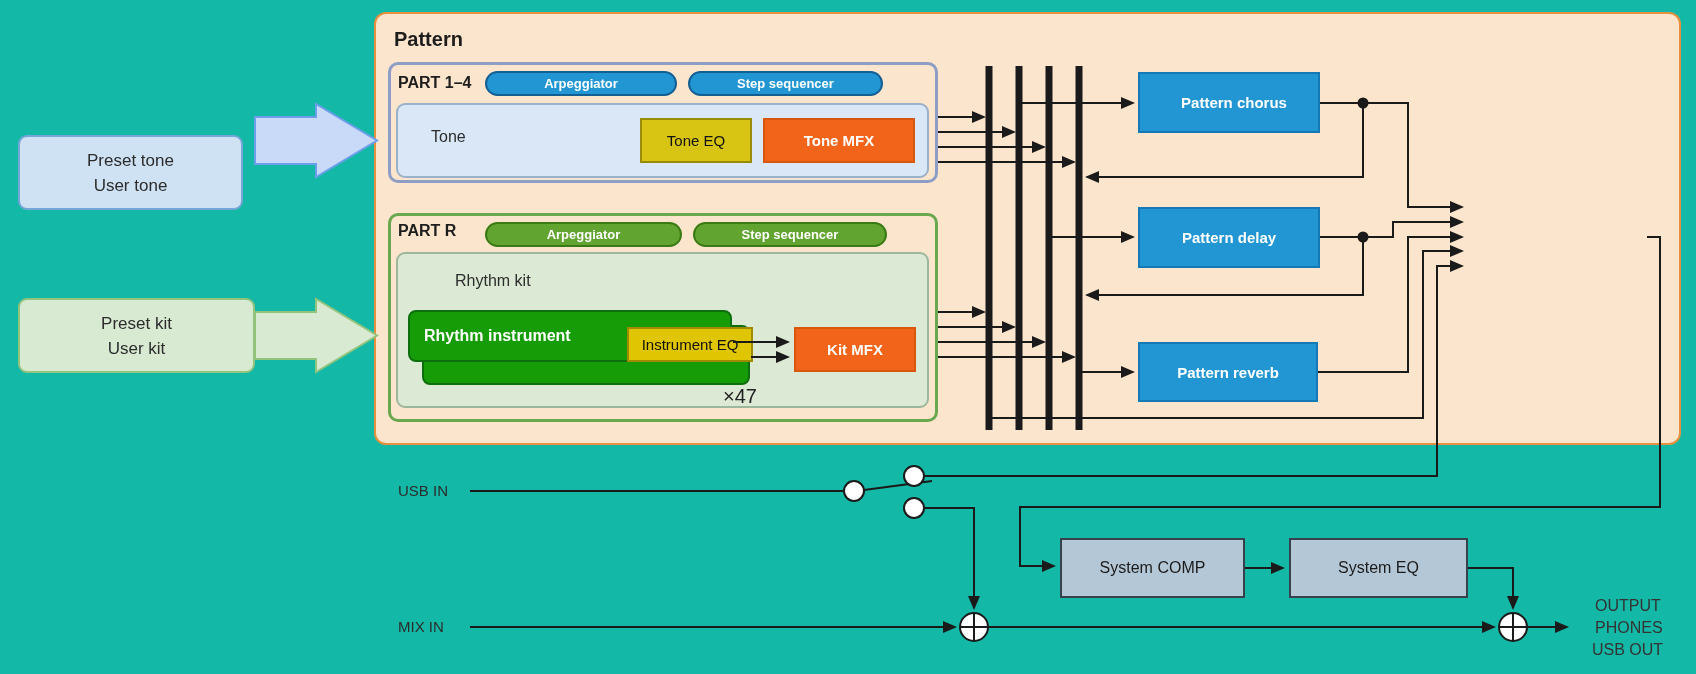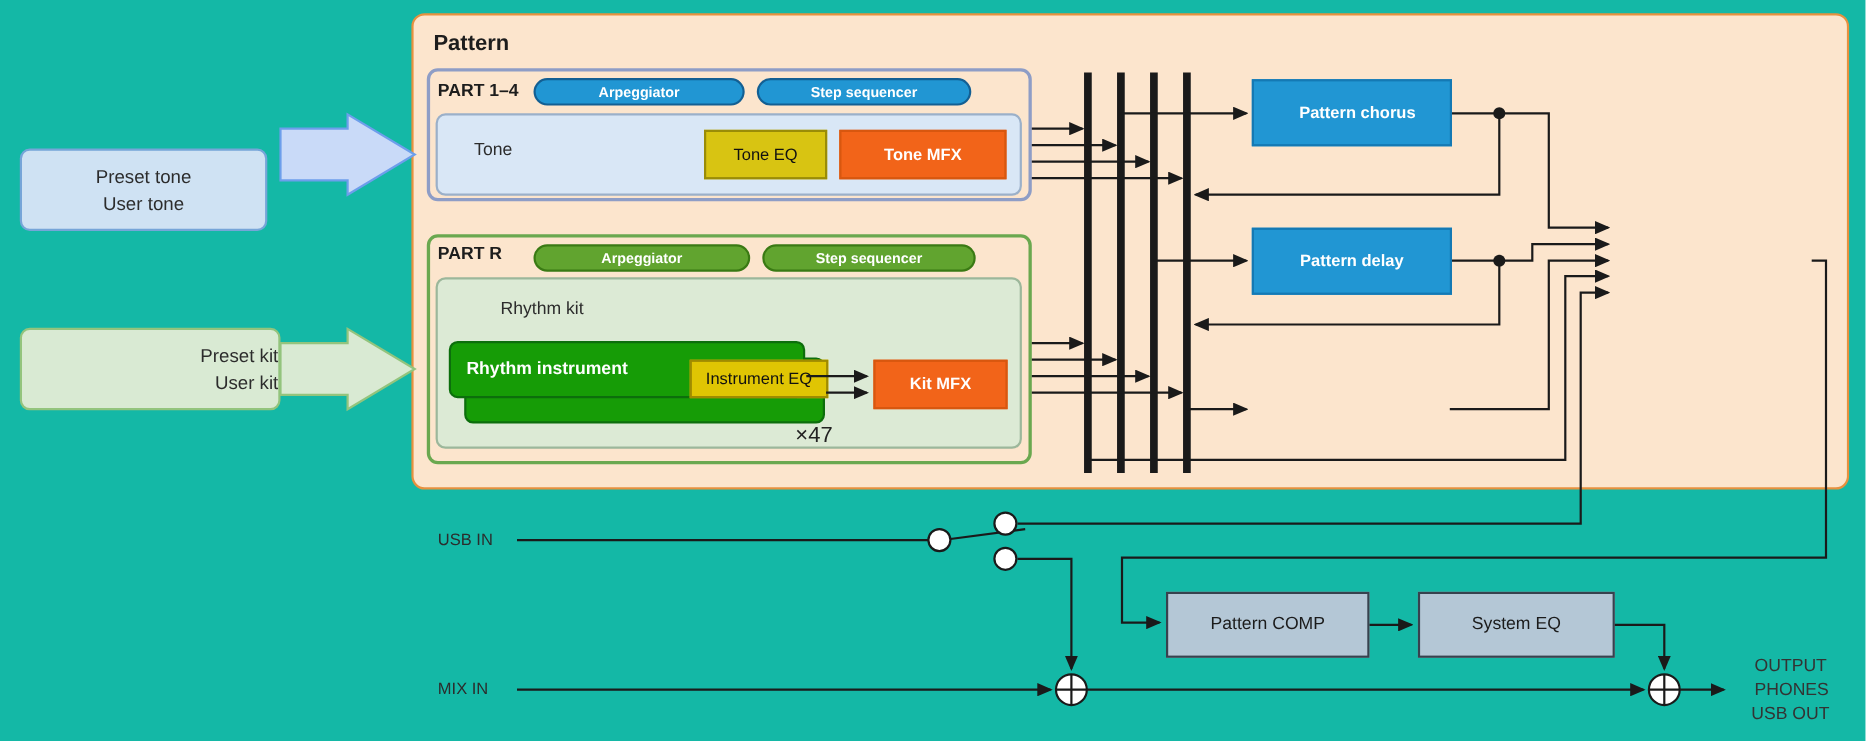--- a/index.html
+++ b/index.html
@@ -23,21 +23,21 @@
   .eq-yellow{background:var(--yellow-eq-fill);border:2px solid var(--yellow-eq-border);font-size:15px;color:#111;}
   .orange-box{background:var(--orange-box);border:2px solid var(--orange-box-border);font-size:15px;}
   .blue-box{background:var(--blue-accent);border:2px solid var(--blue-box-border);font-size:15px;}
   .instr-box{background:var(--green-instrument);border:2px solid var(--green-instrument-border);border-radius:8px;}
   .instr-label{font-size:16px;font-weight:bold;color:#fff;position:absolute;left:14px;top:0;height:100%;display:flex;align-items:center;}
   .instr-eq{position:absolute;background:var(--instr-eq-fill);border:2px solid var(--instr-eq-border);font-size:15px;color:#111;margin-left:27px;}
   .mult-label{font-size:20px;color:#222;}
   .preset-tone{background:var(--preset-tone-fill);border:2px solid var(--preset-tone-border);border-radius:9px;
                flex-direction:column;font-size:17px;color:#2c2c2c;line-height:25px;}
   .preset-kit{background:var(--preset-kit-fill);border:2px solid var(--preset-kit-border);border-radius:9px;
-              flex-direction:column;font-size:17px;color:#2c2c2c;line-height:25px;align-items:flex-end;}
+              flex-direction:column;font-size:17px;color:#2c2c2c;line-height:25px;}
   .load-label{font-size:14px;color:#2c2c2c;}
   .system-box{background:var(--system-fill);border:2px solid var(--system-border);font-size:16px;color:#1b1b1b;}
   .io-label{font-size:15px;color:#2c2c2c;}
   .out-label{font-size:16px;color:#333;}
 
   svg.wires{position:absolute;left:0;top:0;pointer-events:none;}
   .w{stroke:var(--line);stroke-width:2;fill:none;}
   .wthick{stroke:var(--line);stroke-width:7;fill:none;}
   .dot{fill:var(--line);}
   .nodecirc{fill:#fff;stroke:var(--line);stroke-width:2;}
@@ -72,33 +72,34 @@
   <div class="box instr-box" style="left:422px;top:325px;width:328px;height:60px;"></div>
   <div class="box instr-box" style="left:408px;top:310px;width:324px;height:52px;">
     <span class="instr-label">Rhythm instrument</span>
     <div class="instr-eq cc" style="left:190px;top:15px;width:122px;height:31px;">Instrument EQ</div>
   </div>
   <div class="lbl mult-label" style="left:705px;top:385px;width:70px;text-align:center;">×47</div>
   <div class="box cc orange-box wbold" style="left:794px;top:327px;width:122px;height:45px;">Kit MFX</div>
 
   <div class="box cc blue-box wbold" style="left:1138px;top:72px;width:182px;height:61px;padding-left:10px;">Pattern chorus</div>
   <div class="box cc blue-box wbold" style="left:1138px;top:207px;width:182px;height:61px;">Pattern delay</div>
+  <div class="box cc blue-box wbold" style="left:1138px;top:342px;width:180px;height:60px;">Pattern reverb</div>
 
   <div class="box cc preset-tone" style="left:18px;top:103px;width:225px;height:75px;margin-top:32px;">
     <span>Preset tone</span>
     <span>User tone</span>
   </div>
   <div class="box cc preset-kit" style="left:18px;top:298px;width:237px;height:75px;">
     <span>Preset kit</span>
     <span>User kit</span>
   </div>
   <div class="lbl load-label" style="left:280px;top:132px;width:56px;text-align:center;">Load</div>
   <div class="lbl load-label" style="left:280px;top:327px;width:56px;text-align:center;">Load</div>
 
-  <div class="box cc system-box" style="left:1060px;top:538px;width:185px;height:60px;">Pattern COMP</div>
+  <div class="box cc system-box" style="left:1060px;top:538px;width:185px;height:60px;">System COMP</div>
   <div class="box cc system-box" style="left:1289px;top:538px;width:179px;height:60px;">System EQ</div>
 
   <div class="lbl io-label" style="left:398px;top:482px;">USB IN</div>
   <div class="lbl io-label" style="left:398px;top:618px;">MIX IN</div>
   <div class="lbl out-label" style="left:1595px;top:597px;">OUTPUT</div>
   <div class="lbl out-label" style="left:1595px;top:619px;">PHONES</div>
   <div class="lbl out-label" style="left:1592px;top:641px;">USB OUT</div>
 
   <svg class="wires" width="1696" height="674" viewBox="0 0 1696 674">
     <defs>

